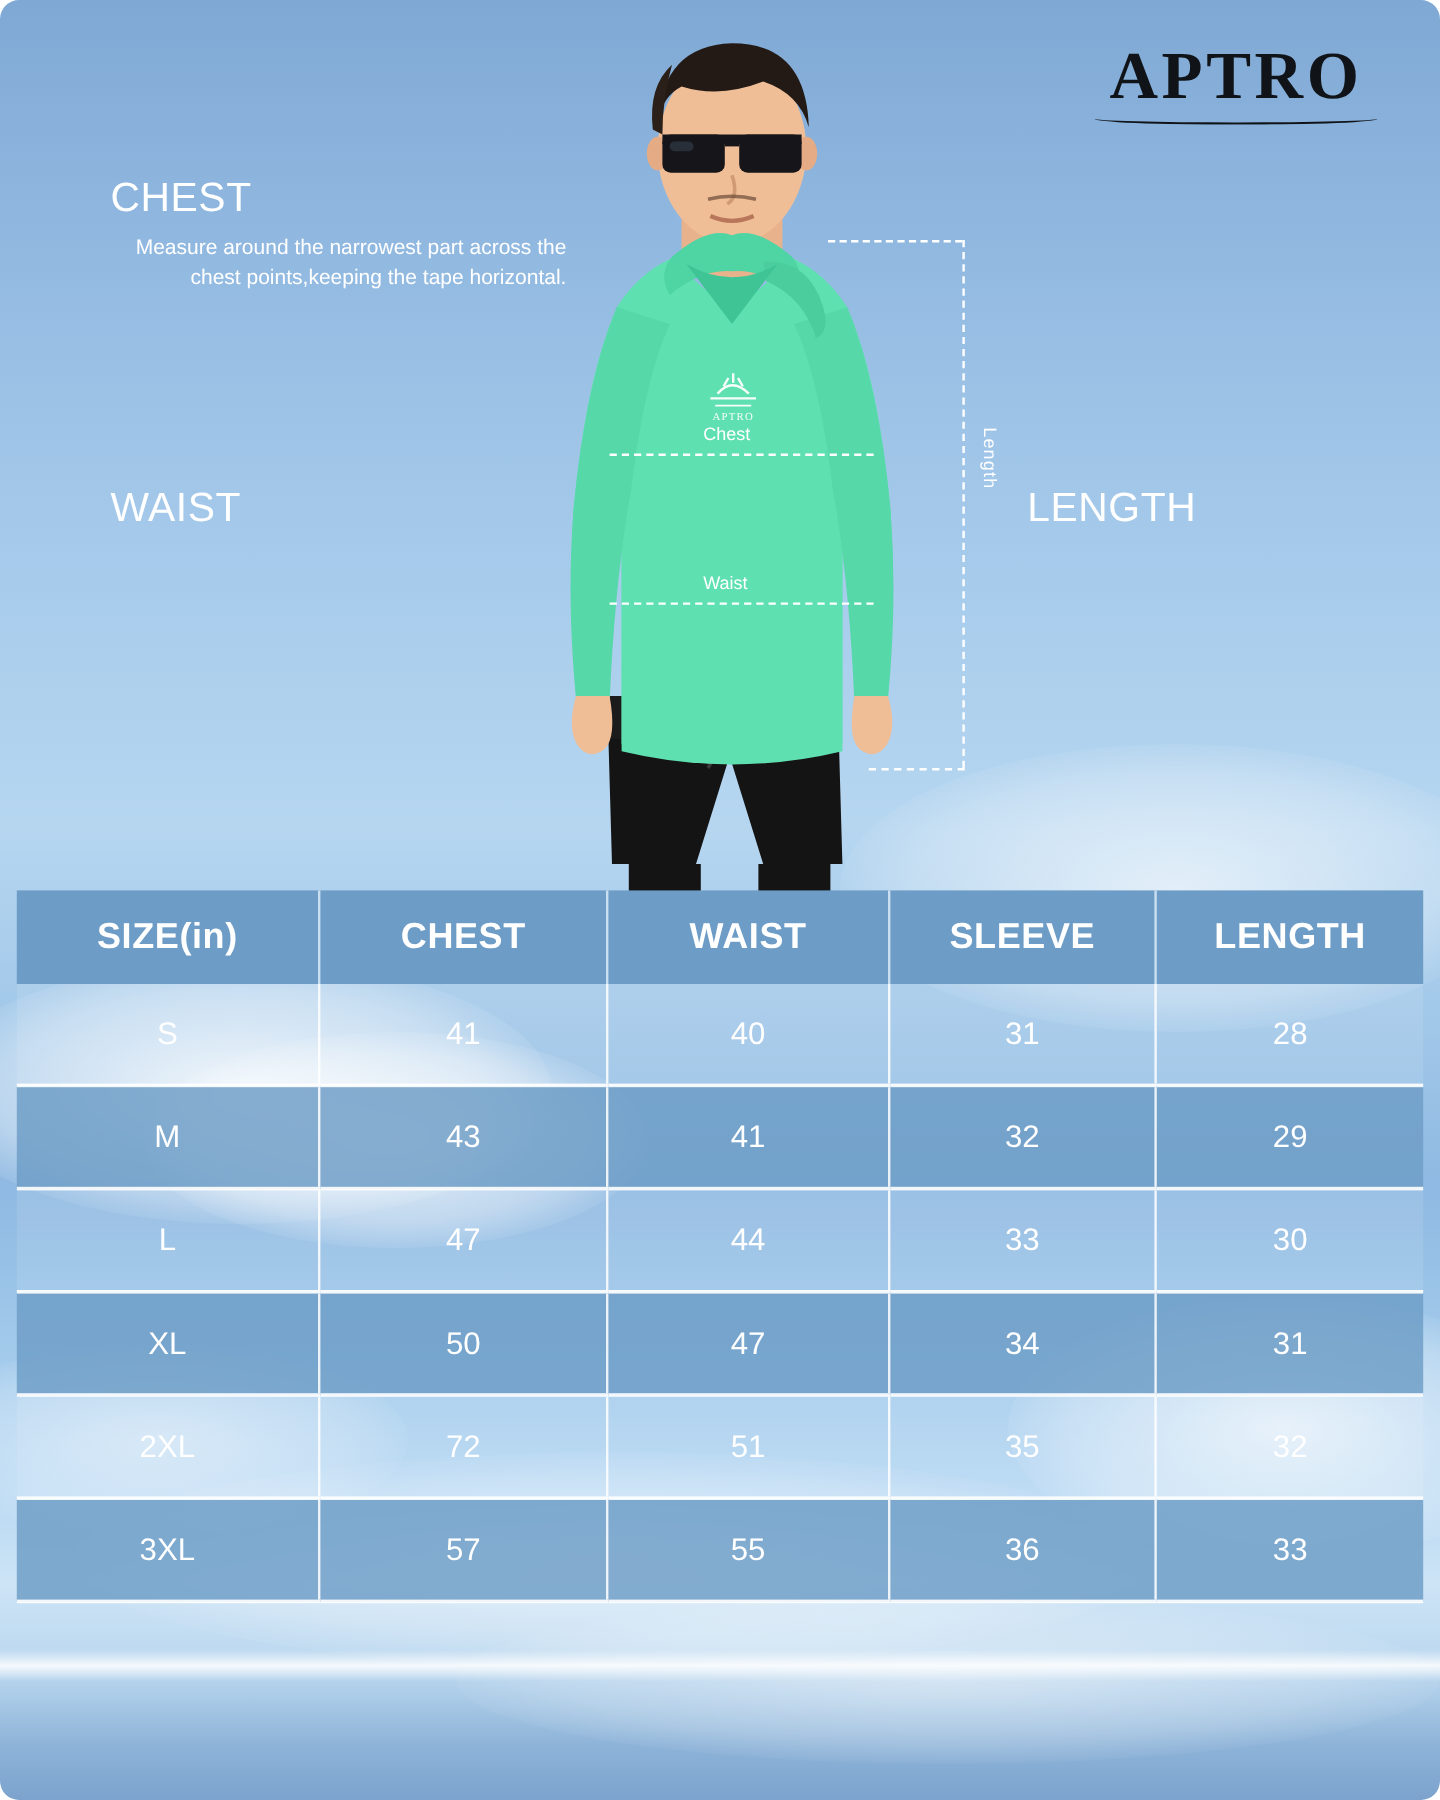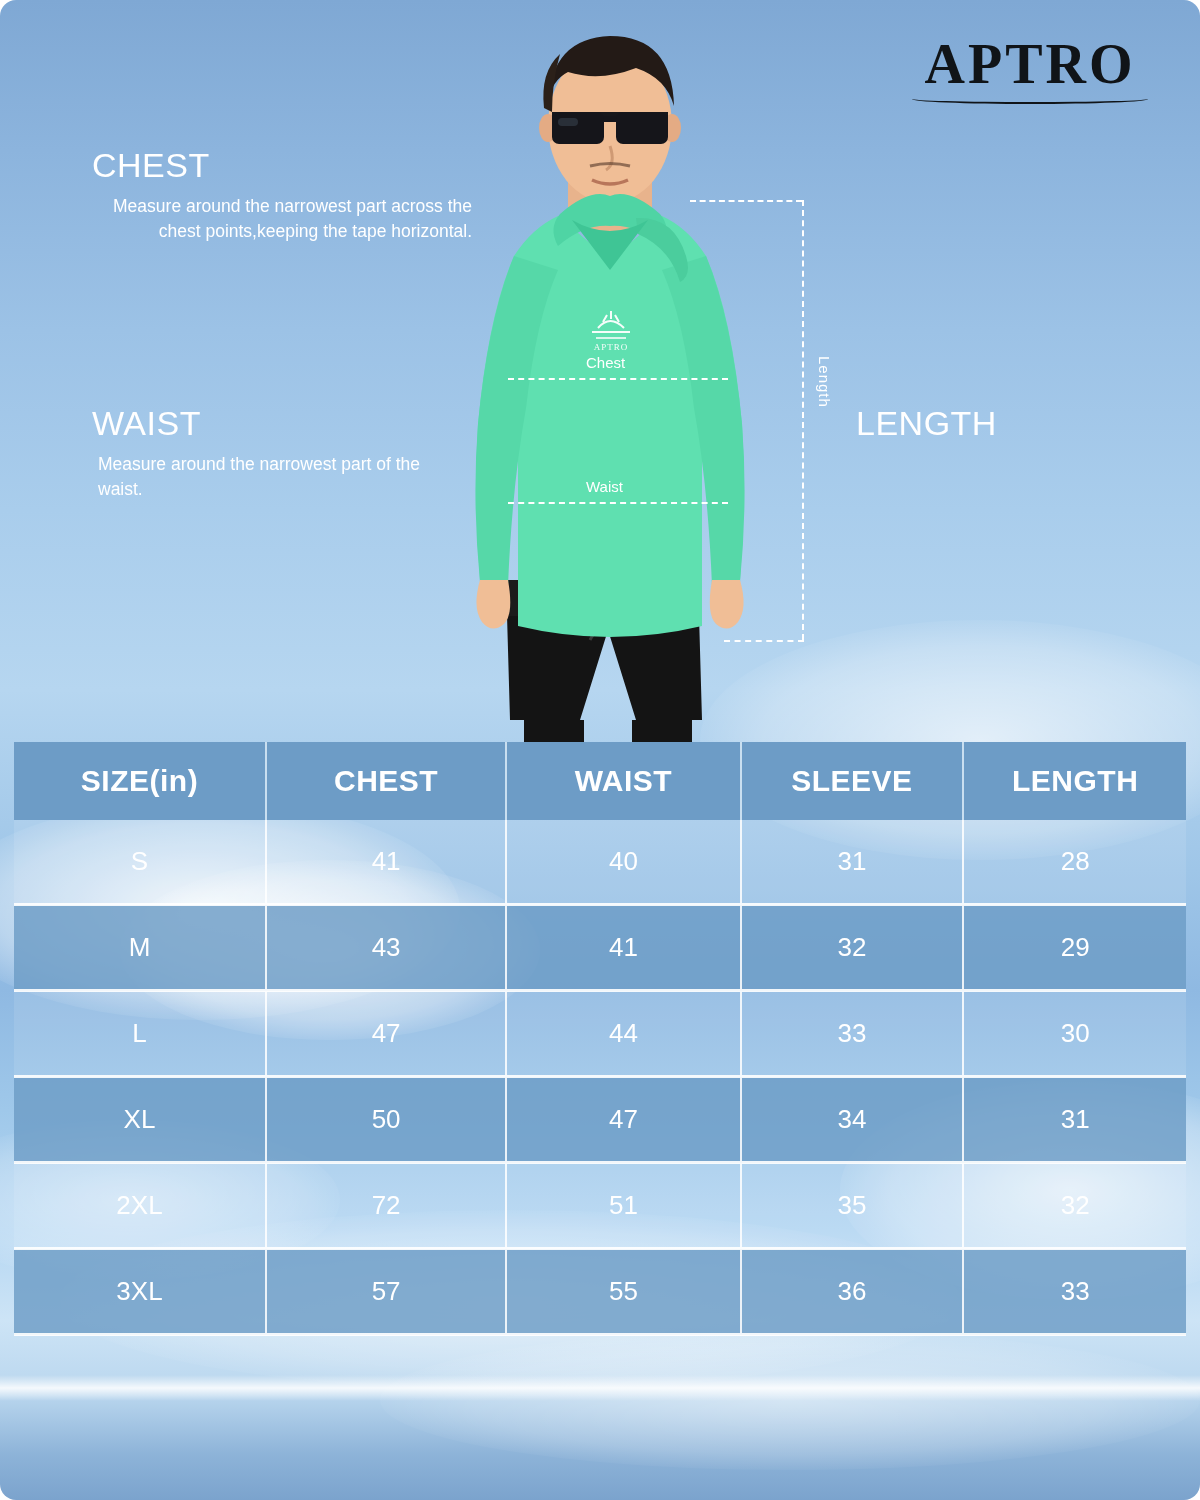--- a/index.html
+++ b/index.html
@@ -239,21 +239,20 @@
     <div class="vlabel" style="left:816px; top:356px;">Length</div>
   </div>
 
   <div class="blk blk-chest">
     <h2>CHEST</h2>
     <p>Measure around the narrowest part across the chest points,keeping the tape horizontal.</p>
   </div>
 
   <div class="blk blk-waist">
     <h2>WAIST</h2>
-    <p>Measure around the narrowest part of the waist.</p>
   </div>
 
   <div class="blk blk-length">
     <h2>LENGTH</h2>
   </div>
 
   <div class="table">
     <table>
       <colgroup>
         <col class="c-size">

